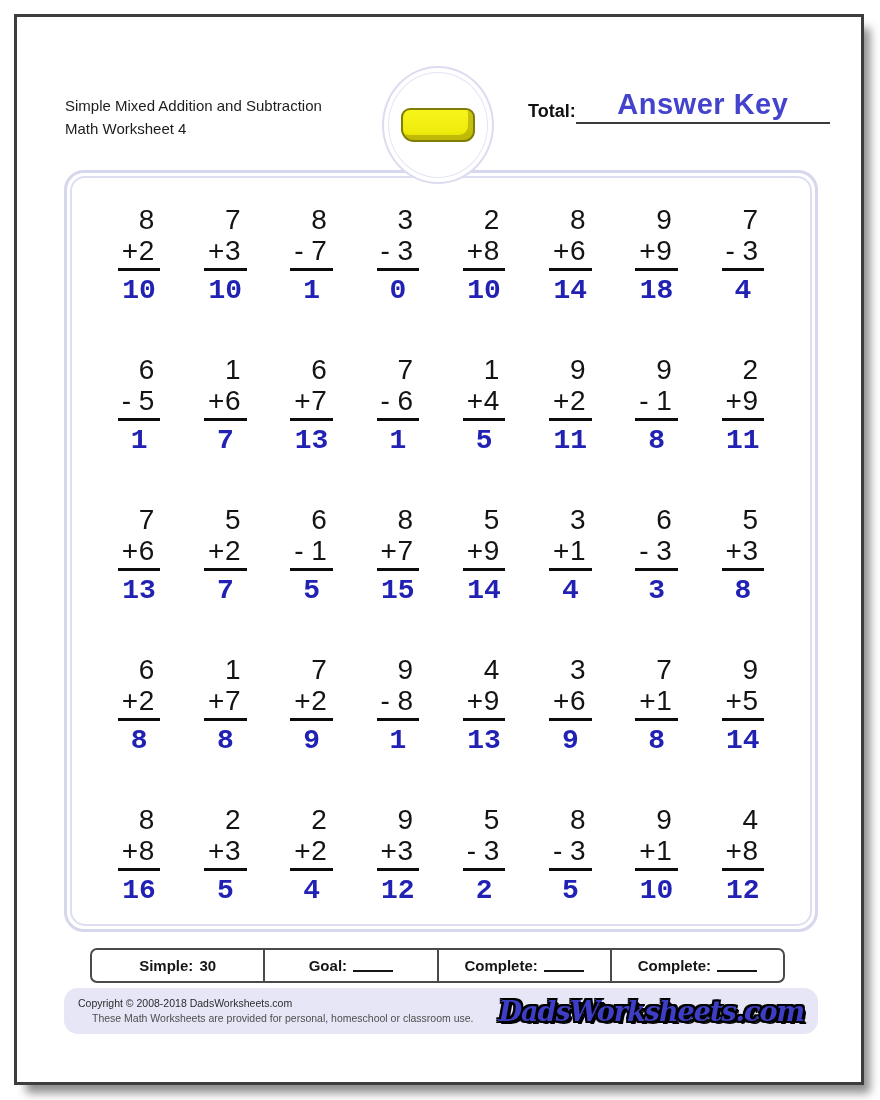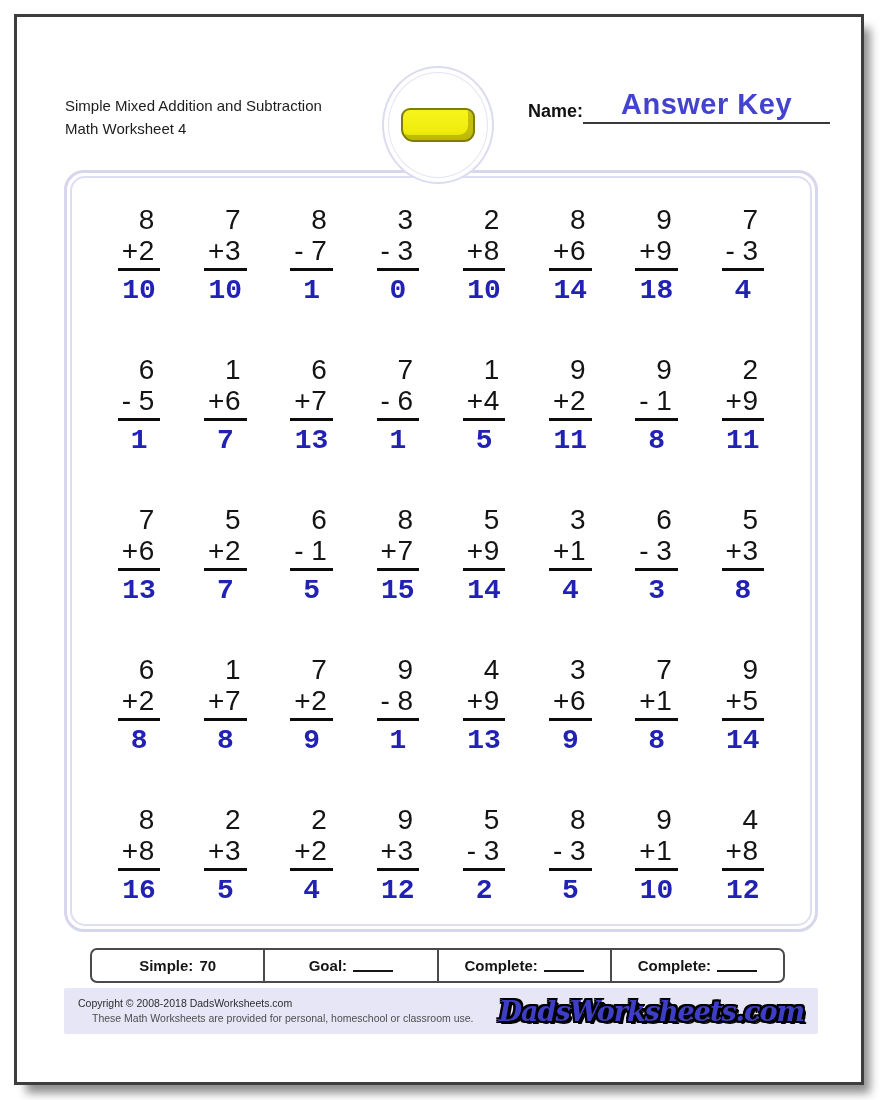--- a/index.html
+++ b/index.html
@@ -60,21 +60,21 @@
     border:2px solid #4a4a4a; border-radius:7px; display:flex; background:#fff;
     font-size:15px; font-weight:bold; color:#161616;
   }
   .stats .cell { flex:1; display:flex; align-items:center; justify-content:center; gap:6px; }
   .stats .cell + .cell { border-left:2px solid #4a4a4a; }
   .blank { display:inline-block; width:40px; border-bottom:2px solid #161616; height:13px; }
 
   
   .band {
     position:absolute; left:64px; top:988px; width:754px; height:46px;
-    background:#e6e6f7; border-radius:2px;
+    background:#e6e6f7; border-radius:14px;
     display:flex; align-items:center; justify-content:space-between; padding:0 10px 0 14px;
   }
   .band-text { font-size:10.5px; line-height:15px; color:#2c2c2c; }
   .band-text .l2 { color:#4e4e4e;margin-left:14px; }
   .logo {
     font-family:"DejaVu Serif", serif; font-style:italic; font-weight:bold;
     font-size:27px; letter-spacing:-1px; color:#3d3dc6;
     text-shadow:-2px -2px 0 #000, 2px -2px 0 #000, -2px 2px 0 #000, 2px 2px 0 #000,
                  0 -2px 0 #000, 0 2px 0 #000, -2px 0 0 #000, 3px 3px 0 #000;
     padding-right:4px; white-space:nowrap;
@@ -90,21 +90,21 @@
     <div>Simple Mixed Addition and Subtraction</div>
     <div>Math Worksheet 4</div>
   </div>
 
   <div class="badge">
     <div class="badge-inner-ring"></div>
     <div class="eraser"></div>
   </div>
 
   <div class="name-block">
-    <span class="name-label">Name:</span>
+    <span class="name-label">Total:</span>
     <span class="name-line">
       <span class="answer-key" id="answer-key" style="color: rgb(67, 67, 205); margin-top: 41px;">Answer Key</span>
     </span>
   </div>
 
   <div class="problems-outer">
     <div class="problems-inner">
       <div class="problems-grid">
           <div class="prob">
             <span class="top">8</span>
@@ -306,21 +306,21 @@
             <span class="line2"><span class="op">+</span><span>8</span></span>
             <span class="ans" style="color: rgb(33, 33, 180);">12</span>
           </div>
         </div>
     </div>
   </div>
 
   <div class="stats">
     <div class="cell">
       <span>Simple:</span>
-      <span>70</span>
+      <span>30</span>
     </div>
     <div class="cell">
       <span>Goal:</span>
       <span class="blank"></span>
     </div>
     <div class="cell">
       <span>Complete:</span>
       <span class="blank"></span>
     </div>
     <div class="cell">

